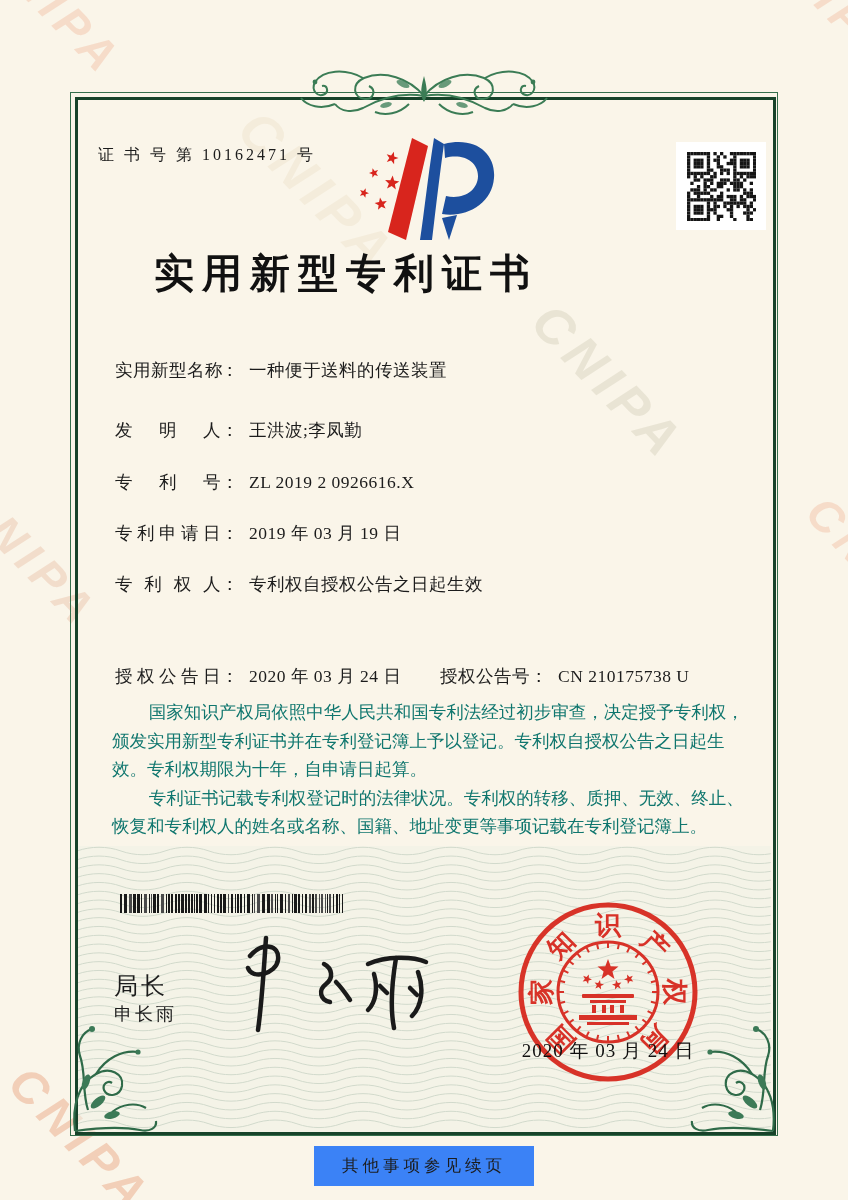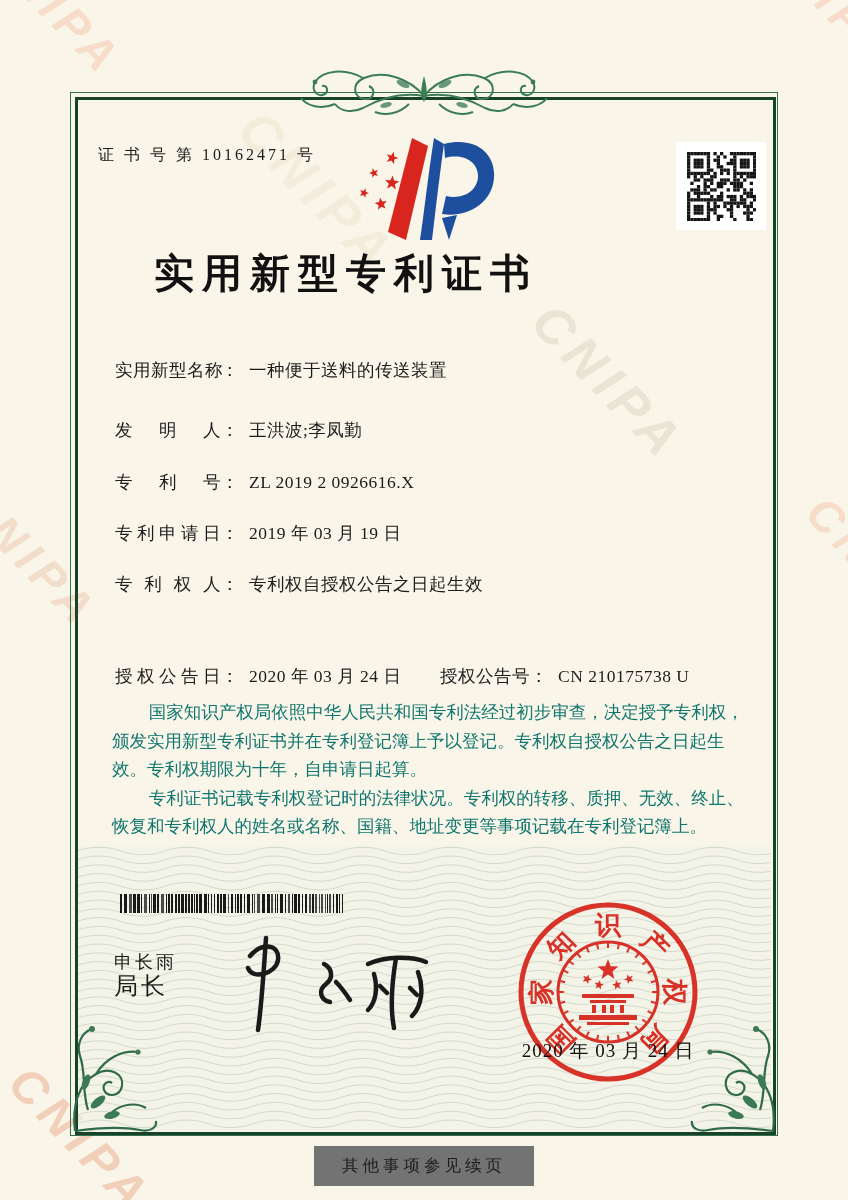--- a/index.html
+++ b/index.html
@@ -39,29 +39,29 @@
     font-size:40px;font-weight:bold;letter-spacing:8px;color:#111;}
   .frow{position:absolute;left:115px;font-size:17.5px;letter-spacing:.5px;white-space:nowrap;}
   .flabel{display:inline-block;width:106px;text-align:justify;text-align-last:justify;vertical-align:top;}
   .fcolon{margin-right:10px;}
   .grant-no{position:absolute;left:325px;top:0;}
   .body-text{position:absolute;left:112px;top:698px;width:632px;font-size:17.5px;
     line-height:28.5px;color:#0f766e;}
   .body-text p{margin:0;text-indent:2.1em;}
   .barcode{position:absolute;left:120px;top:894px;}
   .signer-title{position:absolute;left:114px;top:970px;font-size:24px;letter-spacing:3px;}
-  .signer-name{position:absolute;left:114px;top:950px;font-size:18px;letter-spacing:3px;}
+  .signer-name{position:absolute;left:114px;top:1002px;font-size:18px;letter-spacing:3px;}
   .signature{position:absolute;left:228px;top:930px;}
   .seal{position:absolute;left:510px;top:894px;mix-blend-mode:multiply;}
   .seal-date{position:absolute;left:505px;top:1038px;width:206px;text-align:center;
     font-size:19px;letter-spacing:1px;color:#101010;z-index:6;}
   .page-info{position:absolute;left:0;width:848px;top:1099px;text-align:center;
     font-size:15px;letter-spacing:2px;}
   .cont-note{position:absolute;left:50%;transform:translateX(-50%);top:1146px;
-    background:#737373;padding:9px 28px;font-size:16.5px;letter-spacing:4px;}
+    background:#3b82f6;padding:9px 28px;font-size:16.5px;letter-spacing:4px;}
 </style>
 </head>
 <body>
 
 <div class="paper">
 
   <div class="wm wm-tl">CNIPA</div>
   <div class="wm wm-tr">CNIPA</div>
   <div class="wm wm-logo">CNIPA</div>
   <div class="wm wm-mid">CNIPA</div>

